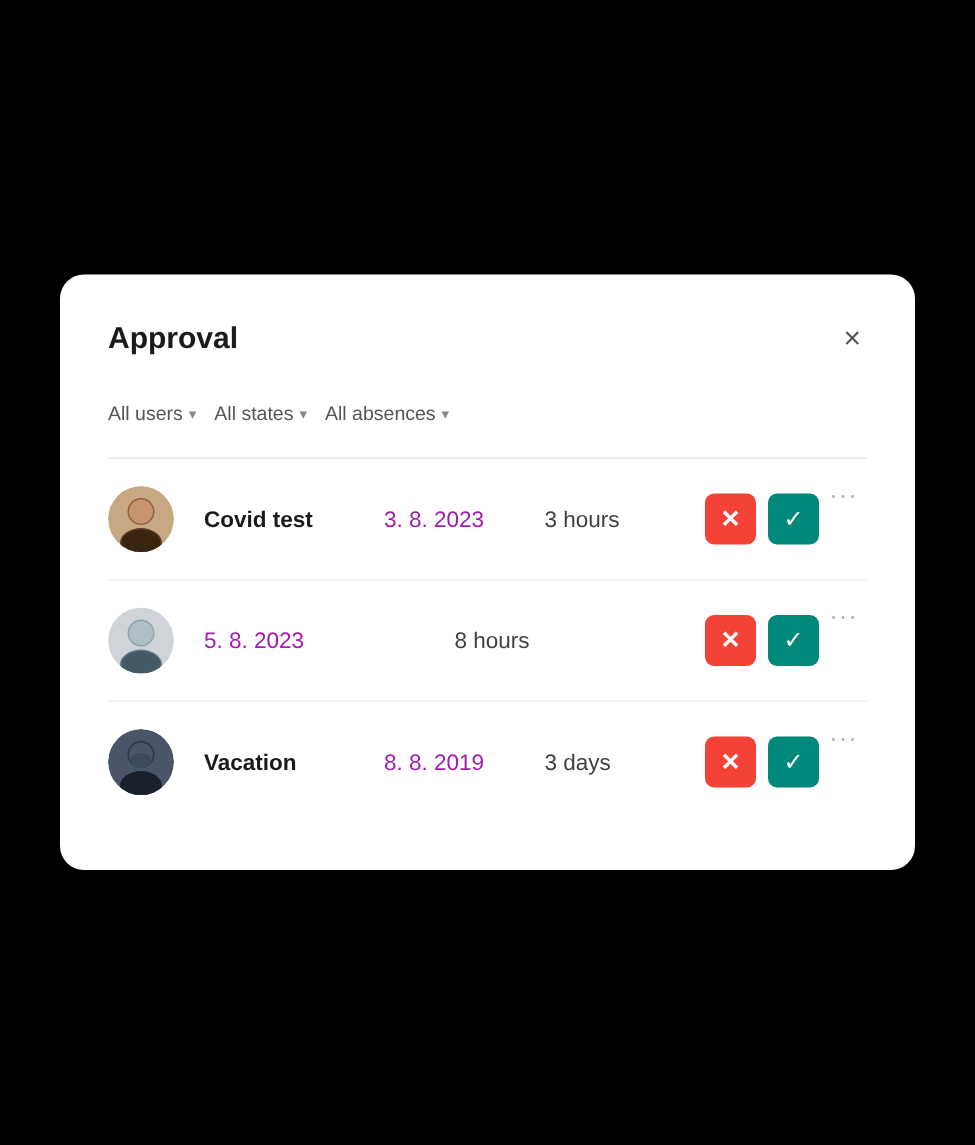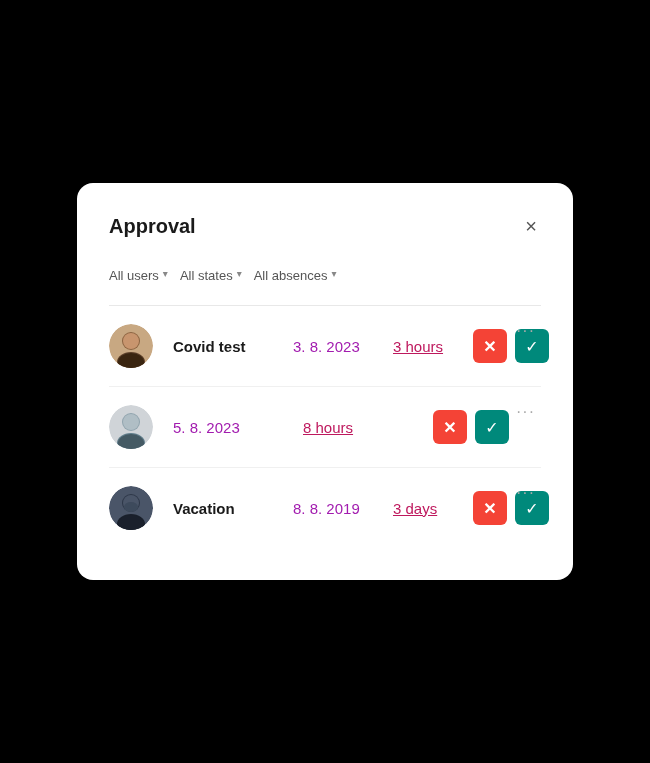--- a/index.html
+++ b/index.html
@@ -10,21 +10,21 @@
       height: 763px;
       display: flex;
       align-items: center;
       justify-content: center;
       font-family: -apple-system, BlinkMacSystemFont, 'Segoe UI', sans-serif;
     }
 
     .modal {
       background: #fff;
       border-radius: 16px;
-      width: 496px;
+      width: 570px;
       padding: 28px 32px 32px;
       position: relative;
       box-shadow: 0 4px 32px rgba(0,0,0,0.12);
     }
 
     .modal-header {
       display: flex;
       align-items: center;
       justify-content: space-between;
       margin-bottom: 24px;
@@ -54,21 +54,21 @@
       margin-bottom: 20px;
     }
 
     .filter-btn {
       background: none;
       border: none;
       cursor: pointer;
       font-size: 13px;
       color: #555;
       display: flex;
-      align-items: flex-start;
+      align-items: center;
       gap: 4px;
       padding: 2px 0;
     }
 
     .filter-btn .chevron {
       font-size: 10px;
       color: #888;
     }
 
     .divider {
@@ -119,23 +119,22 @@
     .date {
       flex: 1;
       font-size: 15px;
       color: #a21caf;
       min-width: 100px;
     }
 
     .duration {
       flex: 1;
       font-size: 15px;
-      color: #be185d;
+      color: #404040;
       min-width: 80px;
-      text-decoration: underline;
     }
 
     .dots-btn {
       background: none;
       border: none;
       cursor: pointer;
       color: #aaa;
       font-size: 16px;
       padding: 4px 6px;
       letter-spacing: 1px;

